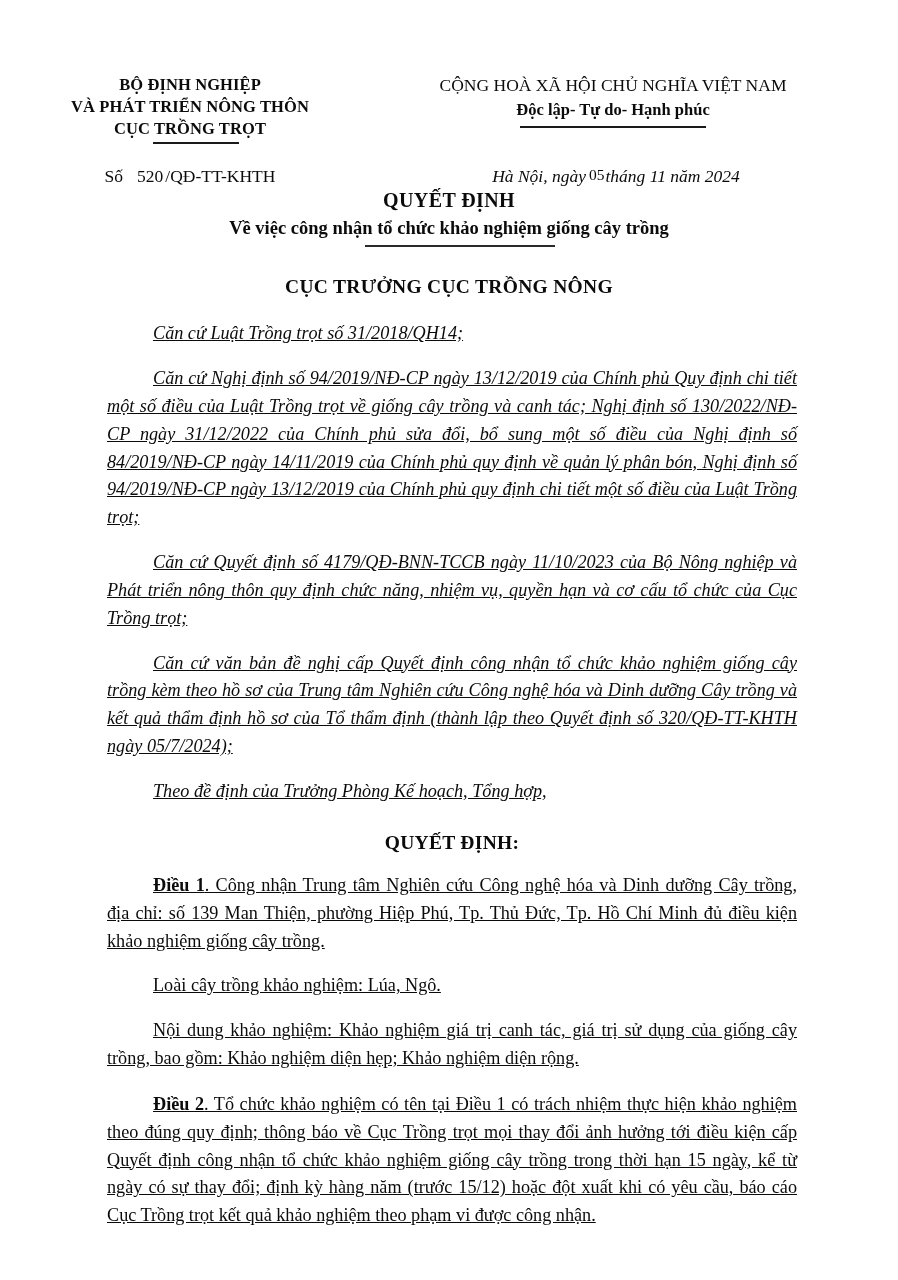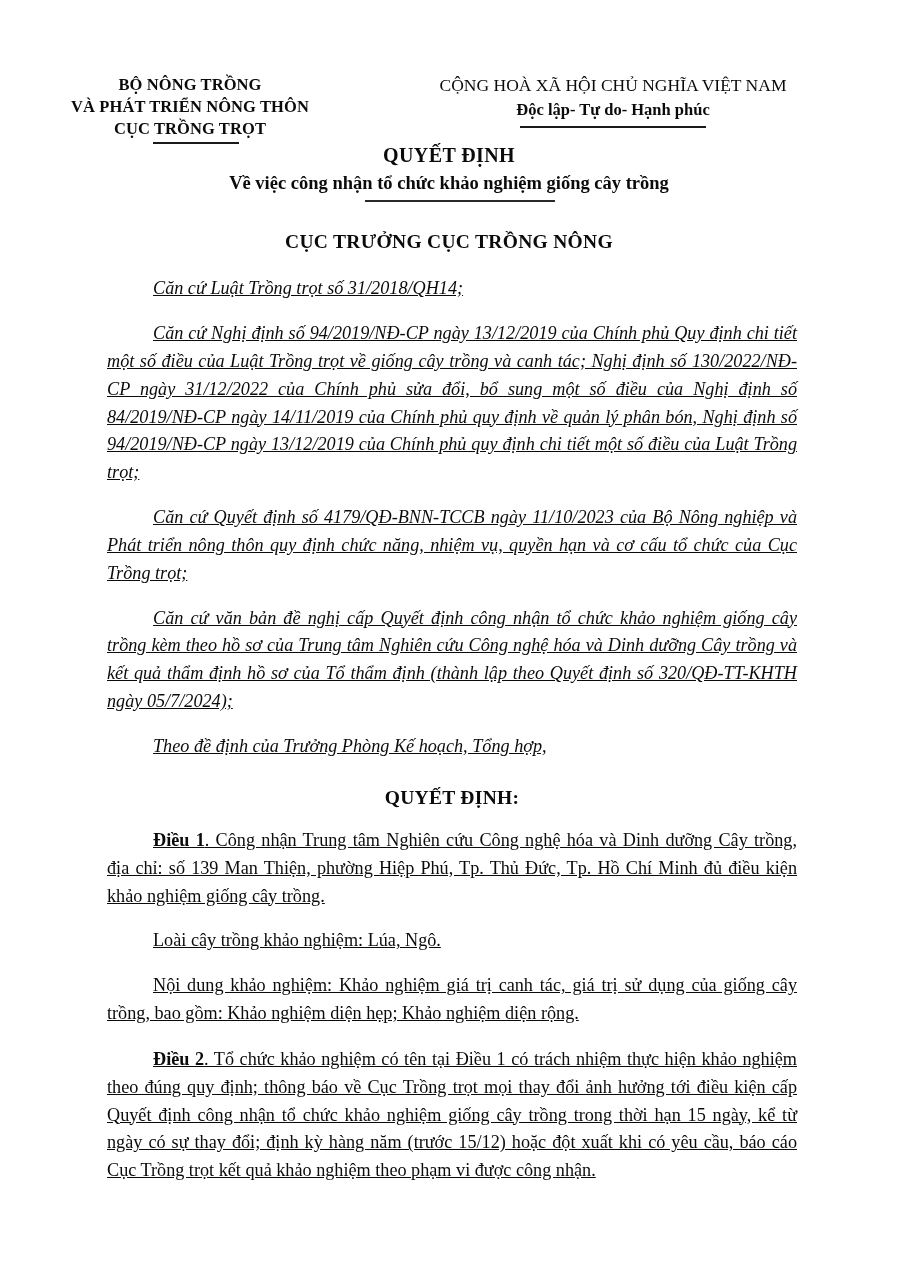--- a/index.html
+++ b/index.html
@@ -197,31 +197,42 @@
   }
 </style>
 </head>
 <body>
 
 <div class="page">
 
   <div class="doc-header">
 
     <div class="header-left">
-      <div class="org-line">BỘ NÔNG TRỒNG</div>
+      <div class="org-line">BỘ ĐỊNH NGHIỆP</div>
       <div class="org-line">VÀ PHÁT TRIỂN NÔNG THÔN</div>
       <div class="org-line dept">CỤC TRỒNG TRỌT</div>
     </div>
 
     <div class="header-right">
       <div class="nation-line">CỘNG HOÀ XÃ HỘI CHỦ NGHĨA VIỆT NAM</div>
       <div class="motto-line">Độc lập- Tự do- Hạnh phúc</div>
     </div>
   </div>
 
+  <div class="sub-row">
+    <div class="docnum">
+      <span class="lbl">Số</span><span class="num">520</span><span>/QĐ-TT-KHTH</span>
+    </div>
+    <div class="dateline">
+      <span>Hà Nội, ngày</span><span class="daynum">05</span><span>tháng</span>
+      <span>11</span>
+      <span>năm</span>
+      <span>2024</span>
+    </div>
+  </div>
 
   <div class="title-block">
     <div class="title-main">QUYẾT ĐỊNH</div>
     <div class="title-sub">Về việc công nhận tổ chức khảo nghiệm giống cây trồng</div>
   </div>
 
   <div class="authority">CỤC TRƯỞNG CỤC TRỒNG NÔNG</div>
 
   <div class="body-wrap">
 

